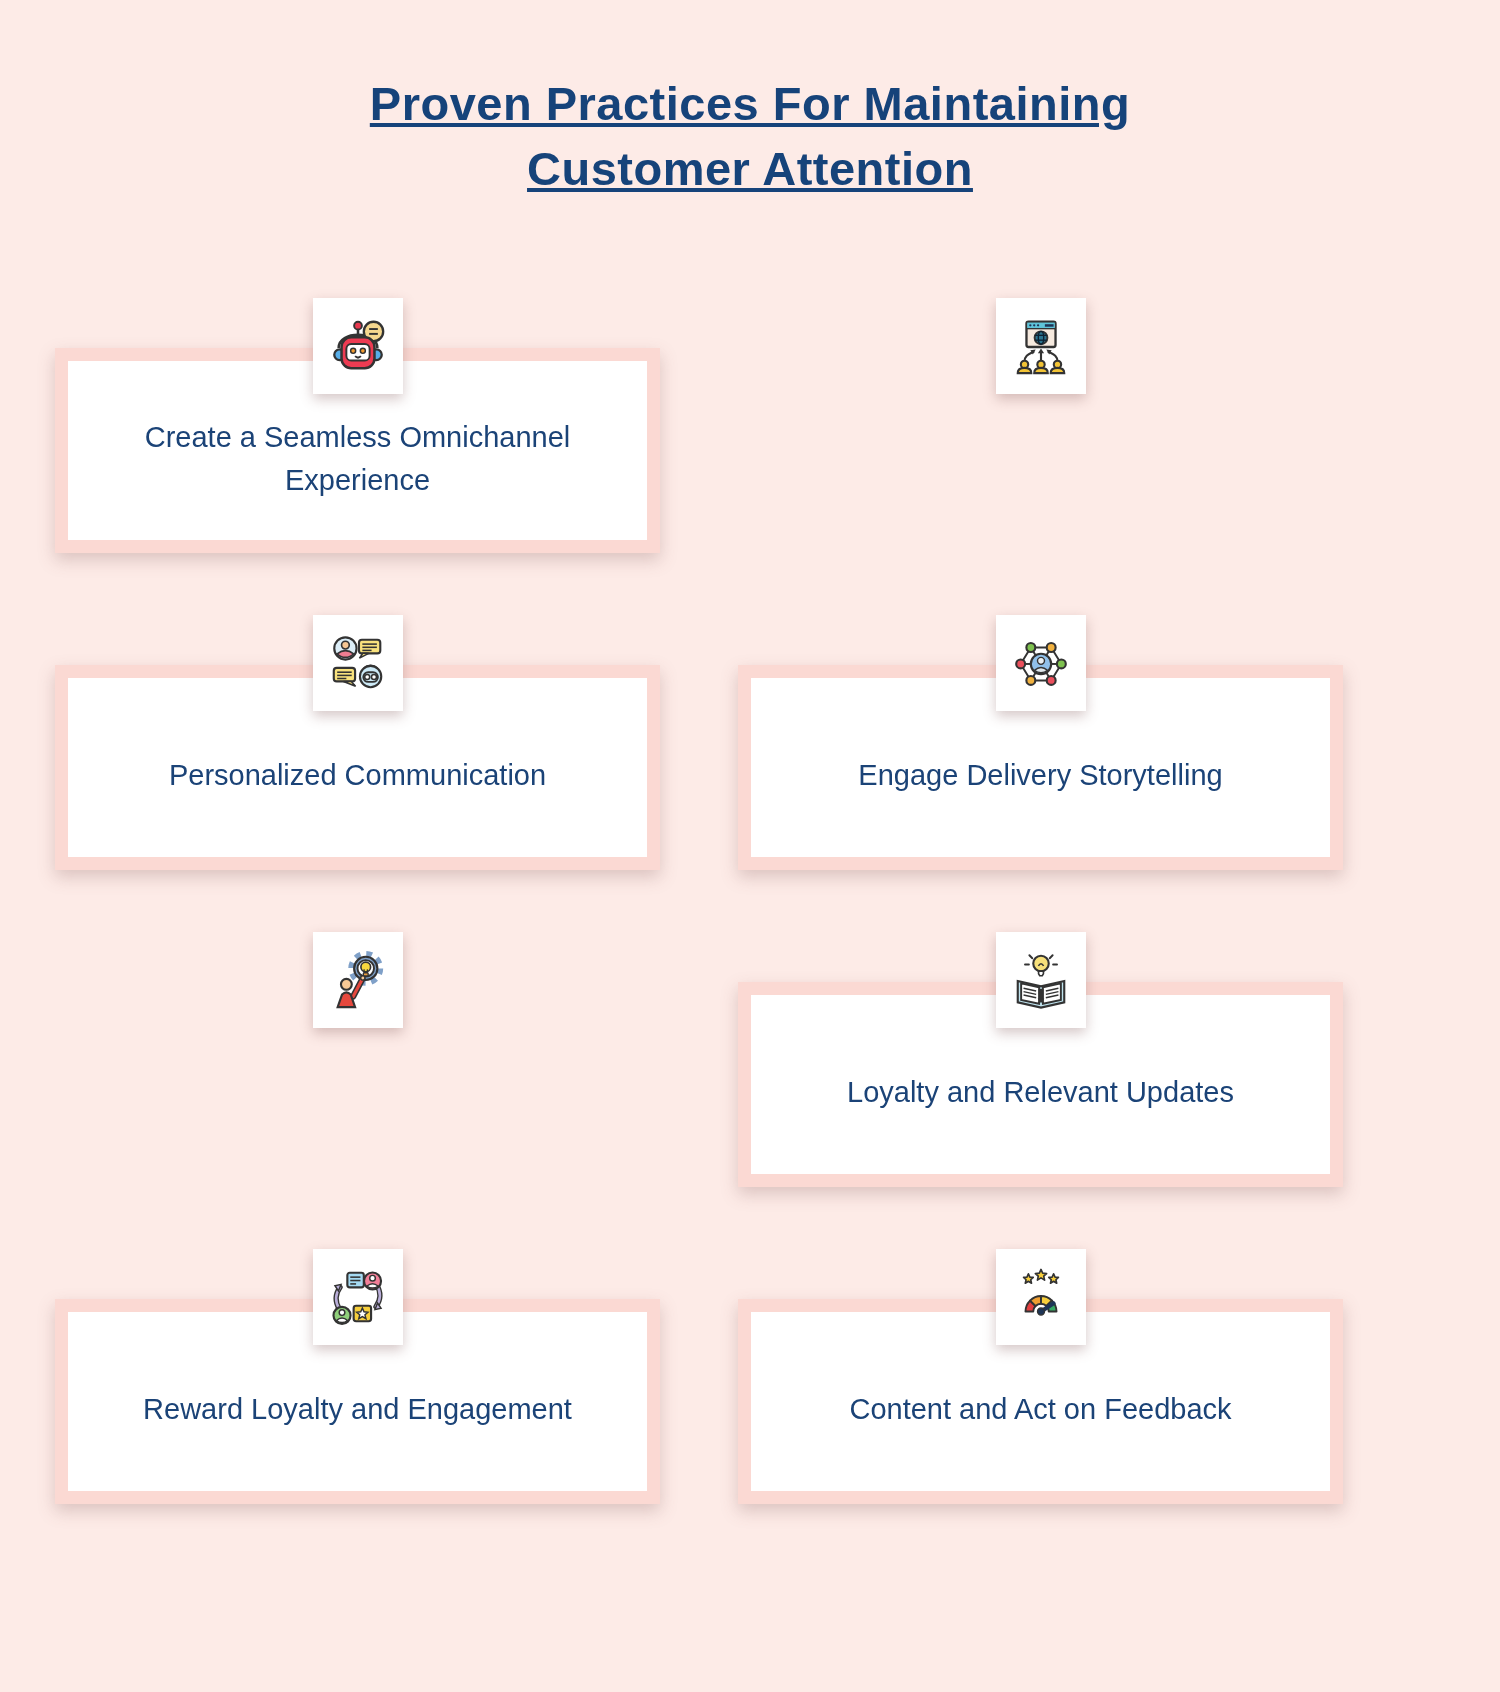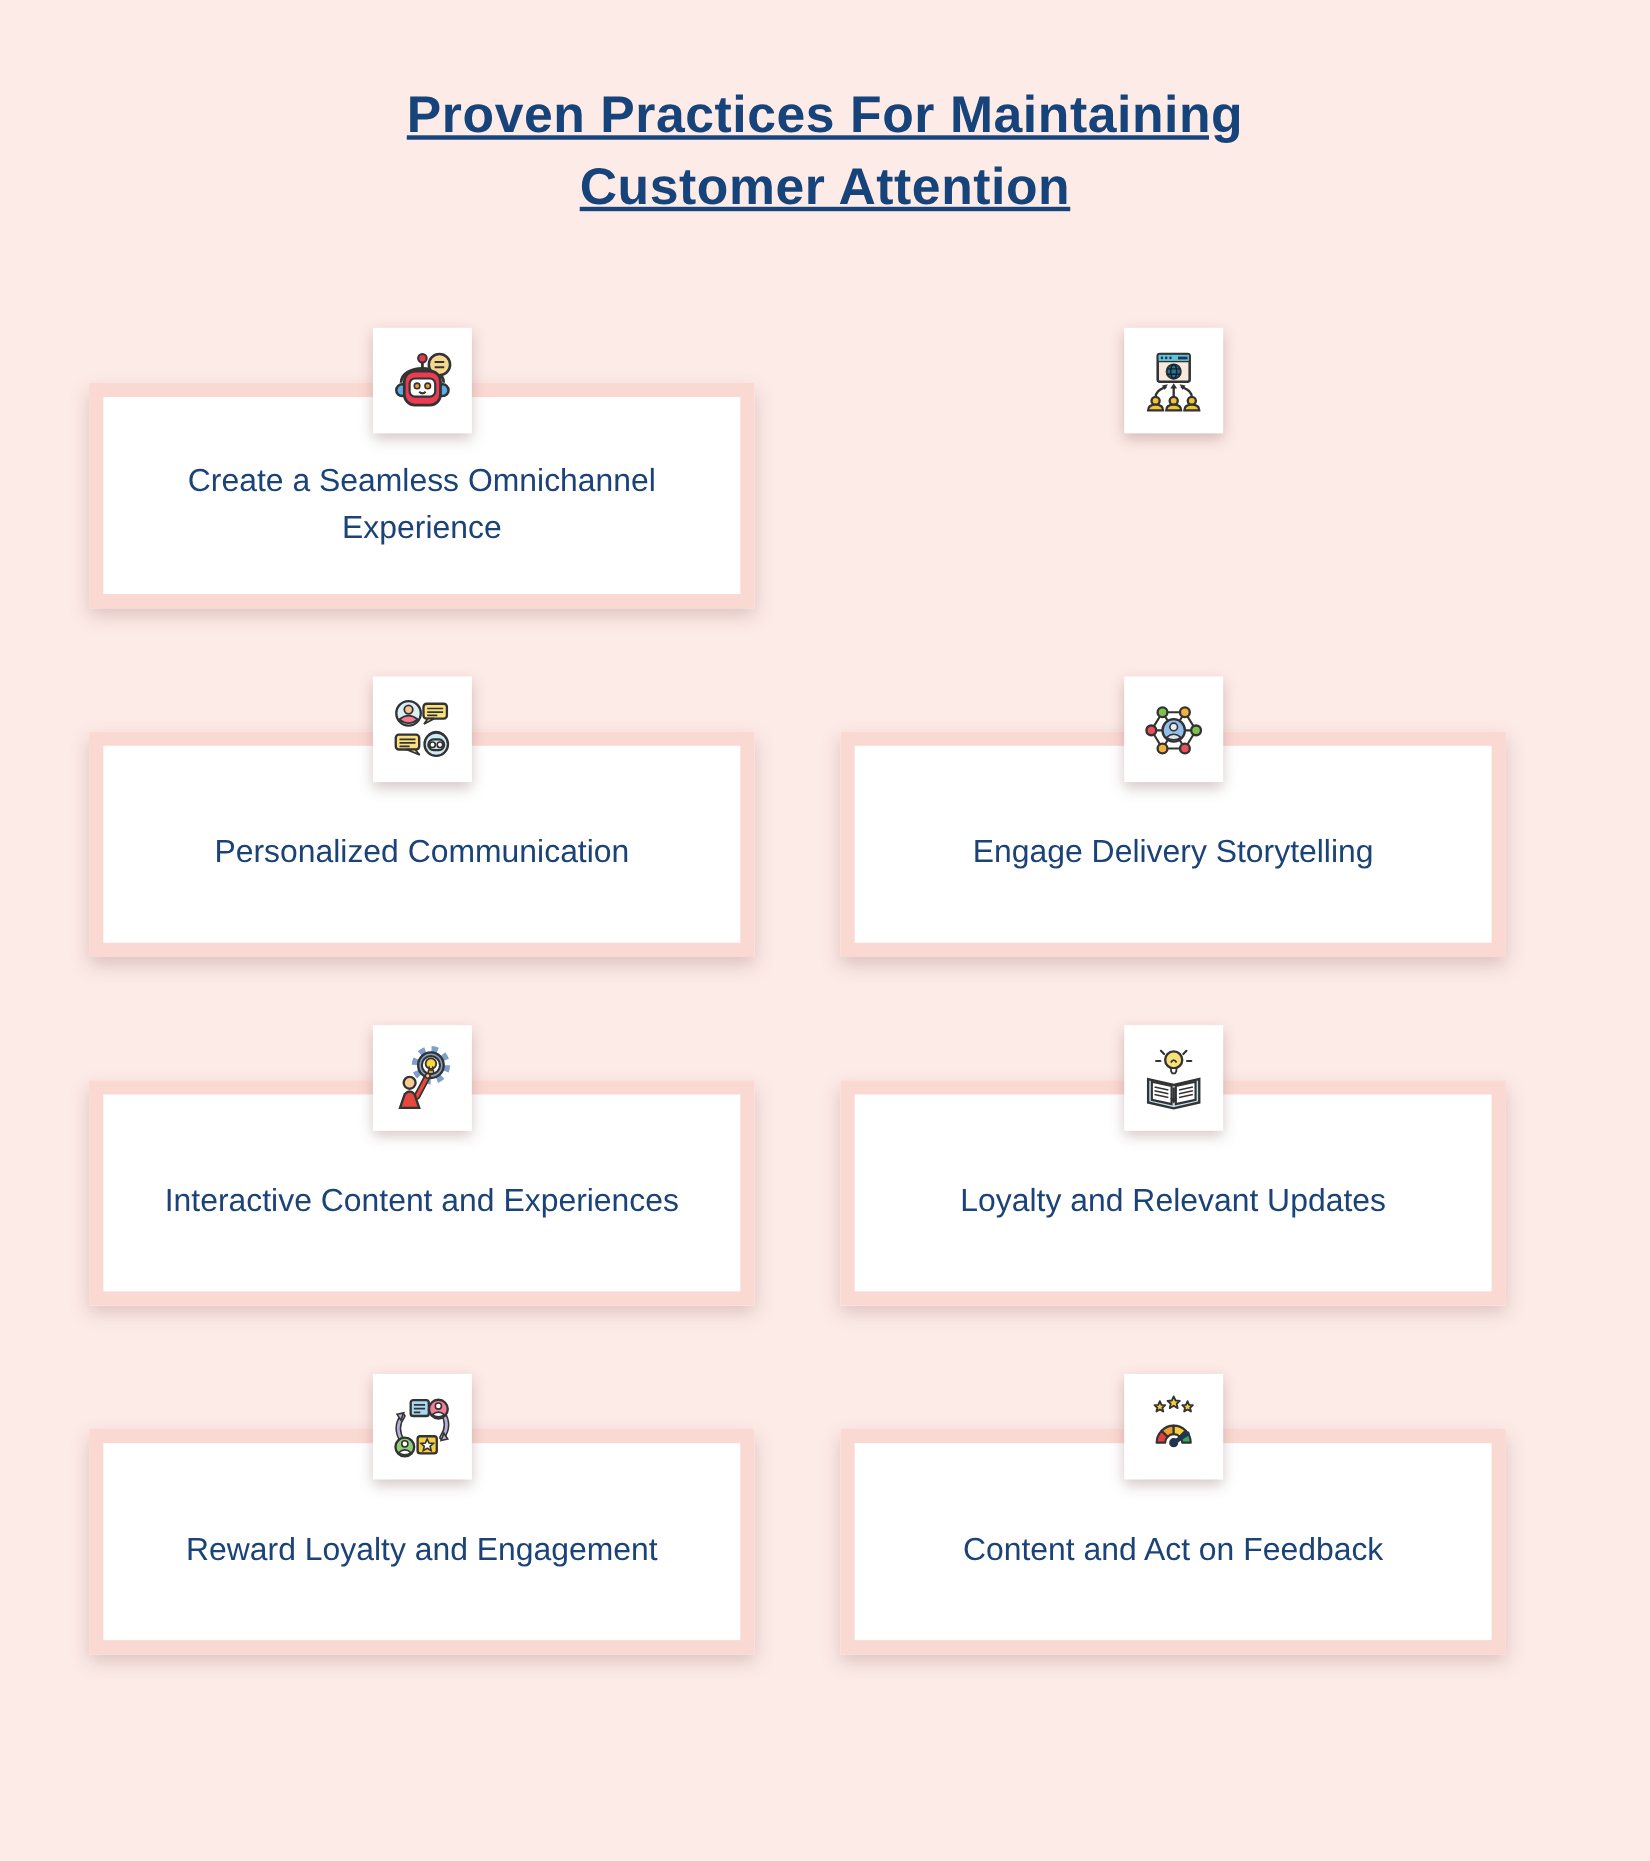--- a/index.html
+++ b/index.html
@@ -29,21 +29,20 @@
     letter-spacing:.5px;
     text-decoration:underline;
   }
   .grid{
     display:grid;
     grid-template-columns:605px 605px;
     column-gap:78px;
     row-gap:62px;
     padding-left:55px;
     margin-top:96px;
-    margin-left:26px;
   }
   .cell{
     position:relative;
     padding-top:50px;
   }
   .icon-box{
     position:absolute;
     top:0;left:50%;
     transform:translateX(-50%);
     width:90px;height:96px;
@@ -198,23 +197,20 @@
         <line x1="38.3" y1="21" x2="38.3" y2="24.5" stroke="#333" stroke-width="1.3"></line>
         <line x1="41.7" y1="21" x2="41.7" y2="24.5" stroke="#333" stroke-width="1.3"></line>
         <rect x="37.5" y="24.5" width="5" height="3.4" rx="1" fill="#e89c3f" stroke="#333" stroke-width="1.4"></rect>
         <path d="M27 49 L36.5 31" stroke="#333" stroke-width="6.4" stroke-linecap="round"></path>
         <path d="M27 49 L36.5 31" stroke="#e6483d" stroke-width="3.2" stroke-linecap="round"></path>
         <circle cx="37" cy="30" r="2.2" fill="#f8c995" stroke="#333" stroke-width="1.4"></circle>
         <circle cx="20" cy="36.5" r="5.6" fill="#f8c995" stroke="#333" stroke-width="2.2"></circle>
         <path d="M11 60 L15.5 47 Q20 42.5 24.5 47 L29 60 Z" fill="#e6483d" stroke="#333" stroke-width="2.2"></path>
       </svg>
     </div>
-    <div class="card">
-      <div class="card-label">Interactive Content and Experiences</div>
-    </div>
   </div>
 
   <div class="cell">
     <div class="icon-box">
       <svg viewBox="0 0 64 64" width="62" height="62">
         <g stroke="#333" stroke-width="2" stroke-linecap="round">
           <line x1="20" y1="6.5" x2="23" y2="9.5"></line>
           <line x1="44" y1="6.5" x2="41" y2="9.5"></line>
           <line x1="15.5" y1="16" x2="19.5" y2="16"></line>
           <line x1="48.5" y1="16" x2="44.5" y2="16"></line>

